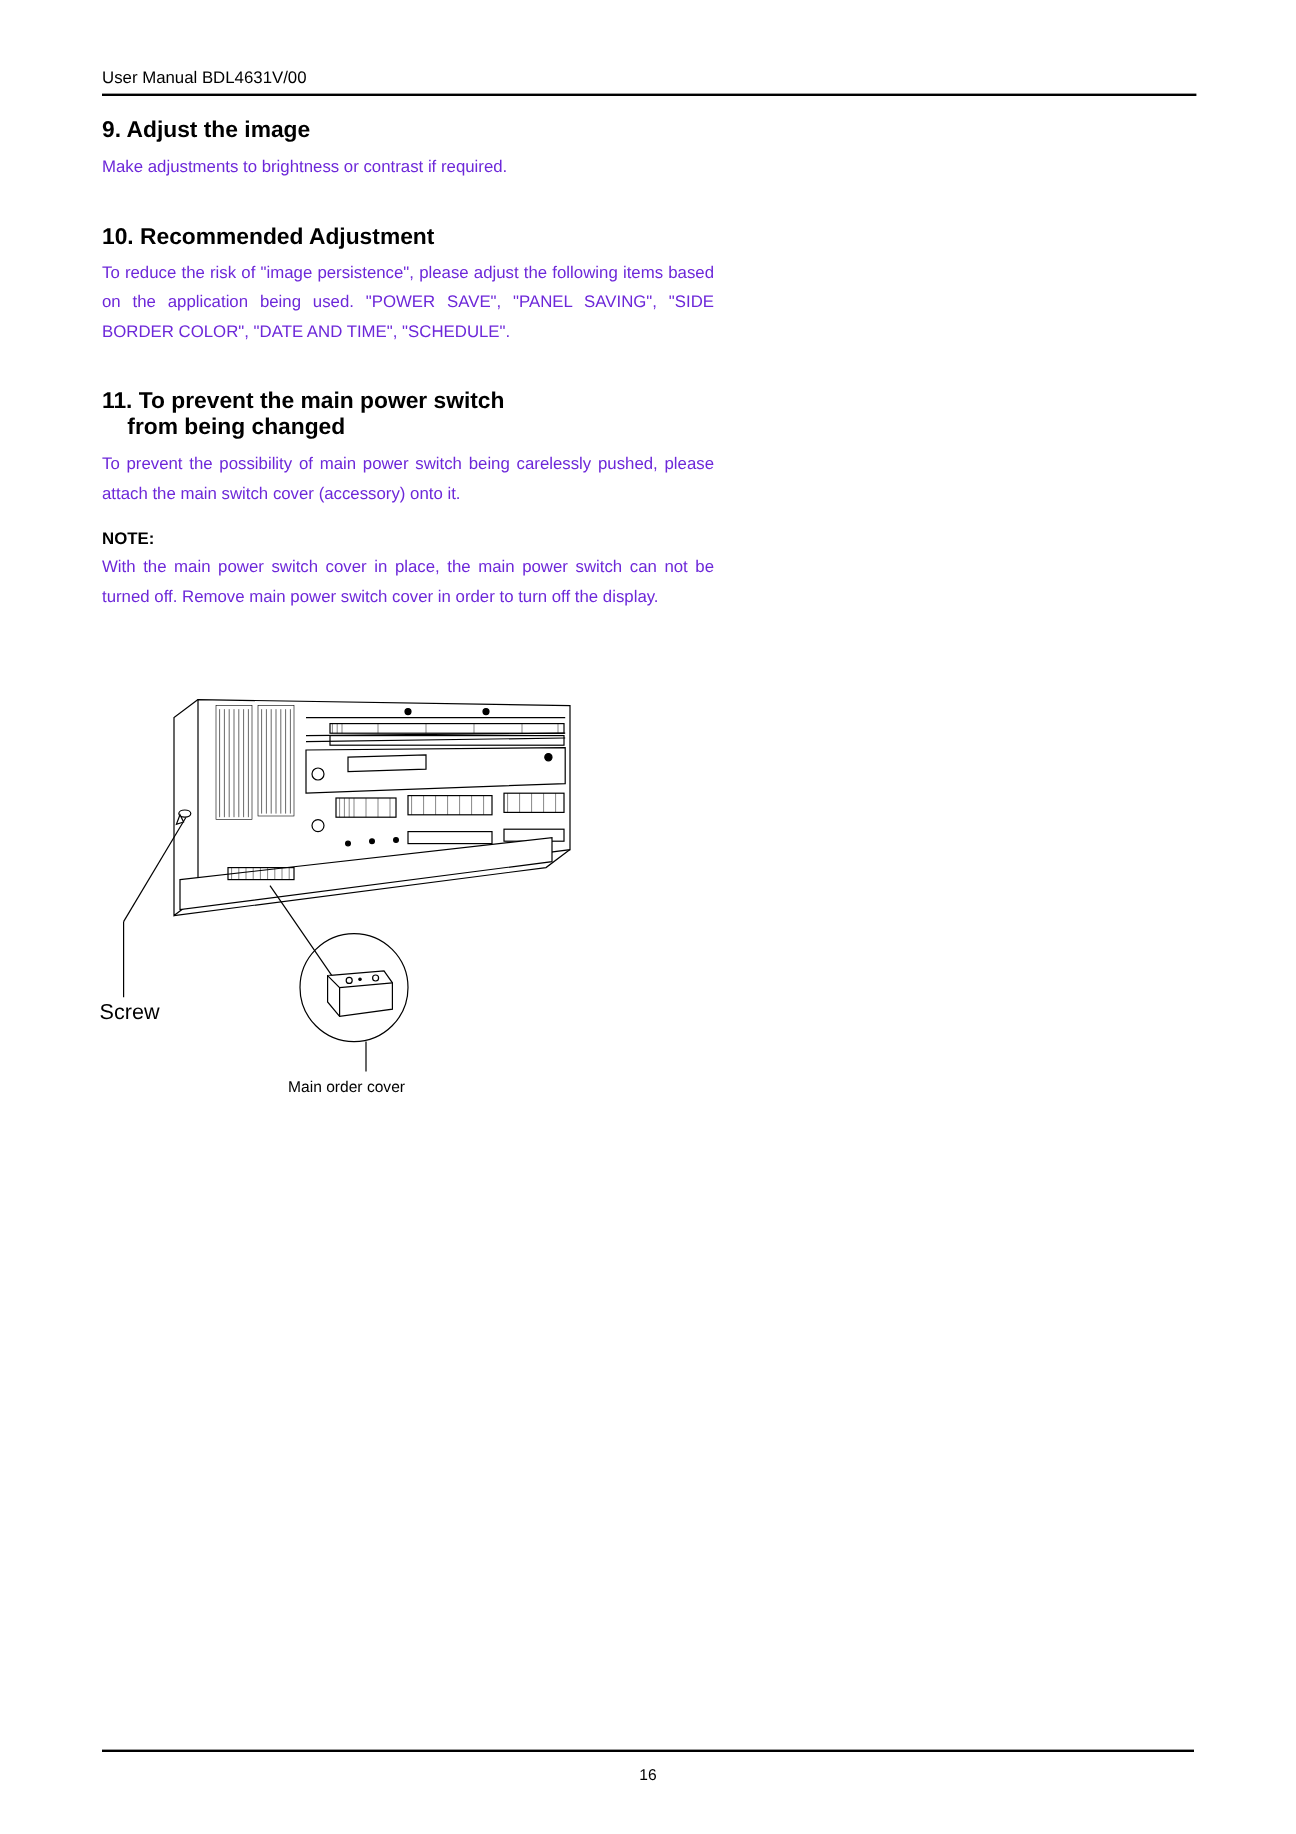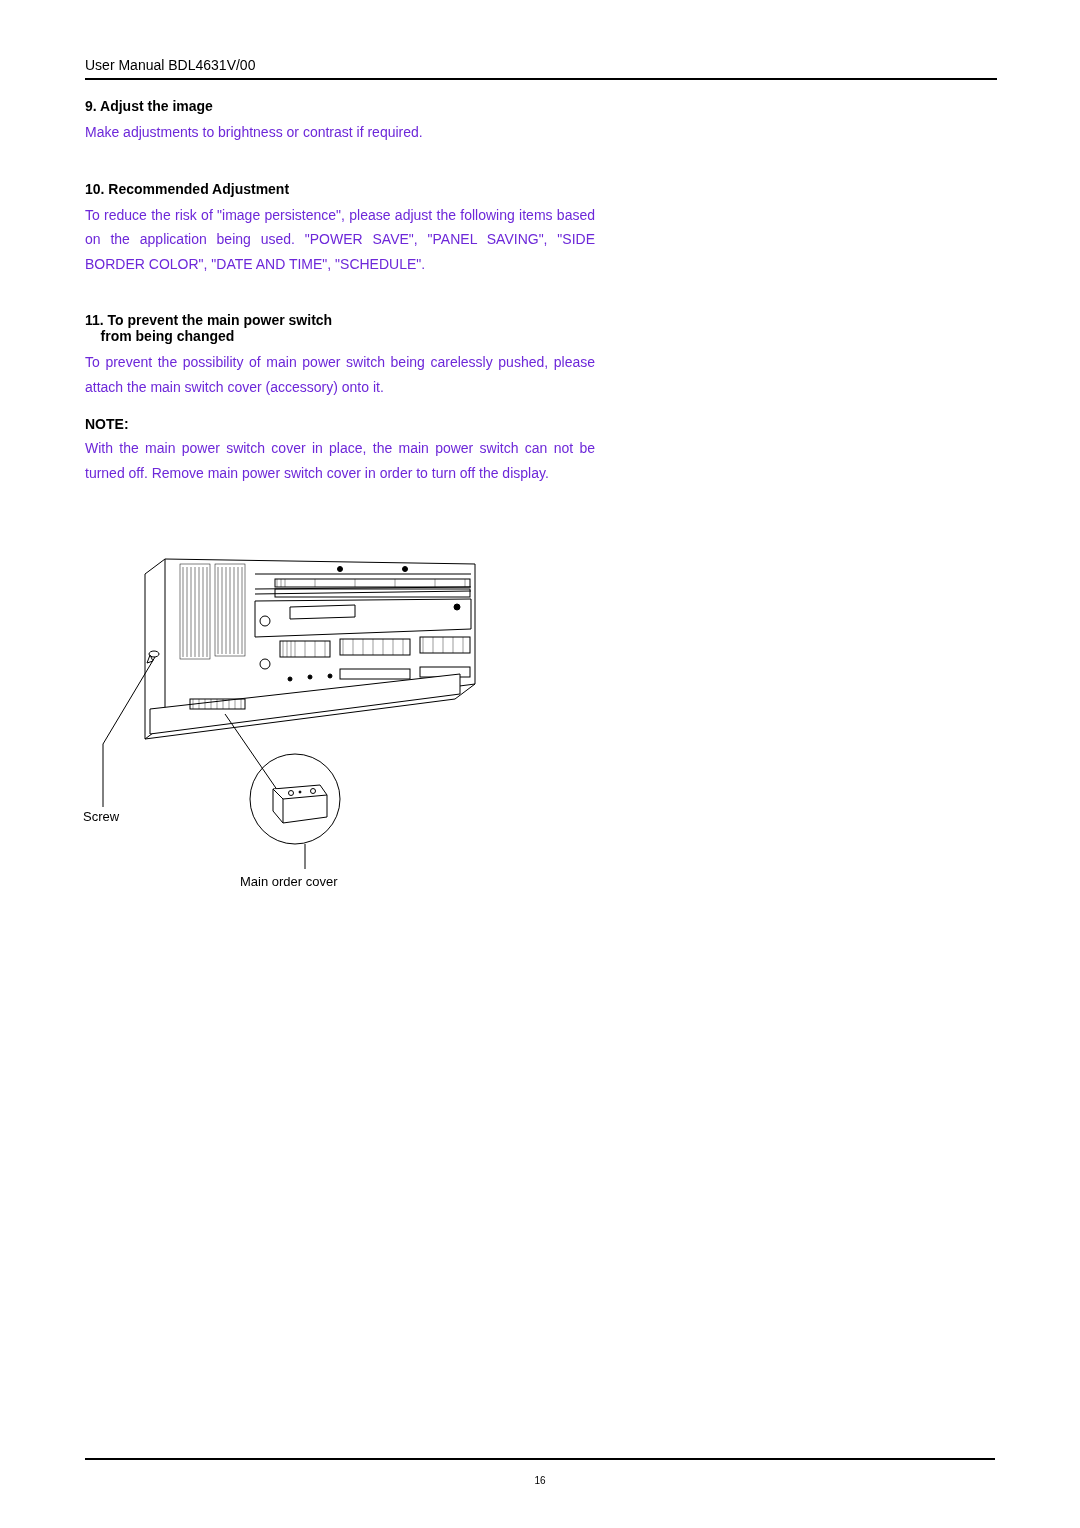--- a/index.html
+++ b/index.html
@@ -26,21 +26,21 @@
     .header-text {
       font-size: 14px;
       font-family: 'Gill Sans', 'Trebuchet MS', sans-serif;
     }
     .content-col {
       width: 510px;
     }
     h2 {
       font-family: 'Gill Sans', 'Trebuchet MS', sans-serif;
       font-weight: bold;
-      font-size: 14px;
+      font-size: 19px;
       margin-bottom: 6px;
       margin-top: 0;
     }
     h2.spaced {
       margin-top: 36px;
     }
     p {
       font-family: 'Gill Sans', 'Trebuchet MS', sans-serif;
       font-size: 14px;
       line-height: 1.75;
@@ -64,41 +64,41 @@
     .diagram-svg {
       position: absolute;
       top: 0;
       left: 0;
     }
     .screw-label {
       position: absolute;
       left: -12px;
       top: 280px;
       font-family: 'Gill Sans', 'Trebuchet MS', sans-serif;
-      font-size: 13px;
+      font-size: 18px;
     }
     .cover-label {
       position: absolute;
       left: 145px;
       top: 345px;
       font-family: 'Gill Sans', 'Trebuchet MS', sans-serif;
       font-size: 13px;
     }
     .footer {
       position: absolute;
       bottom: 40px;
       left: 85px;
       right: 85px;
       border-top: 2px solid #000;
       text-align: center;
       padding-top: 10px;
     }
     .page-num {
       font-family: 'Gill Sans', 'Trebuchet MS', sans-serif;
-      font-size: 10px;
+      font-size: 13px;
       margin-top: 20px;
     }
   </style>
 </head>
 <body>
 
 <div class="page">
   <div class="header-row">
     <span class="header-text">User Manual </span><span class="header-text bold">BDL4631V/00</span>
   </div>

